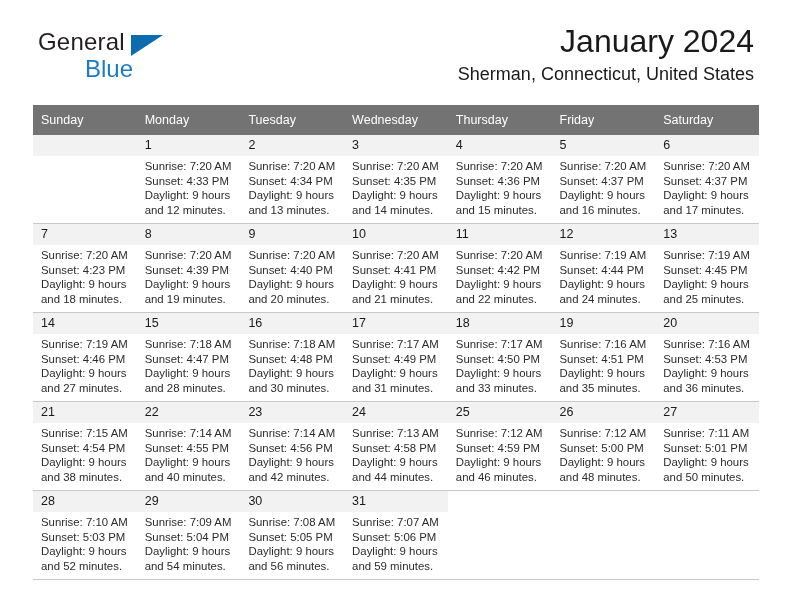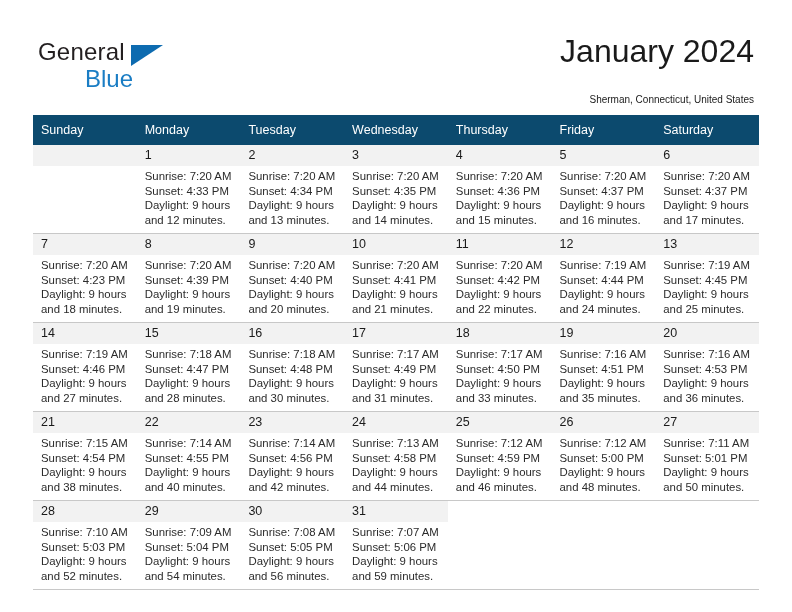--- a/index.html
+++ b/index.html
@@ -12,21 +12,21 @@
     background: #ffffff;
     font-family: "Liberation Sans", sans-serif;
     color: #1a1a1a;
     overflow: hidden;
   }
   .page {
     position: relative;
     width: 792px;
     height: 612px;
     box-sizing: border-box;
-    padding: 10px 33px;
+    padding: 0 33px;
   }
 
   
   .header {
     position: relative;
     height: 74px;
   }
   .logo {
     position: absolute;
     left: 5px;
@@ -65,36 +65,36 @@
     top: 24px;
     text-align: right;
   }
   .cal-title {
     font-size: 32px;
     color: #1a1a1a;
     line-height: 34px;
     white-space: nowrap;
   }
   .cal-subtitle {
-    font-size: 10px;
+    font-size: 18px;
     color: #1a1a1a;
     line-height: 20px;
-    margin-top: 22px;
+    margin-top: 6px;
     white-space: nowrap;
   }
 
   
   table.calendar {
     width: 726px;
     border-collapse: collapse;
     table-layout: fixed;
     margin-top: 31px;
   }
   table.calendar th {
-    background: #0c4a6e;
+    background: #737373;
     color: #ffffff;
     font-size: 12.5px;
     font-weight: normal;
     text-align: left;
     padding: 5px 0 5px 8px;
     height: 20px;
     border: none;
   }
   table.calendar td {
     vertical-align: top;

